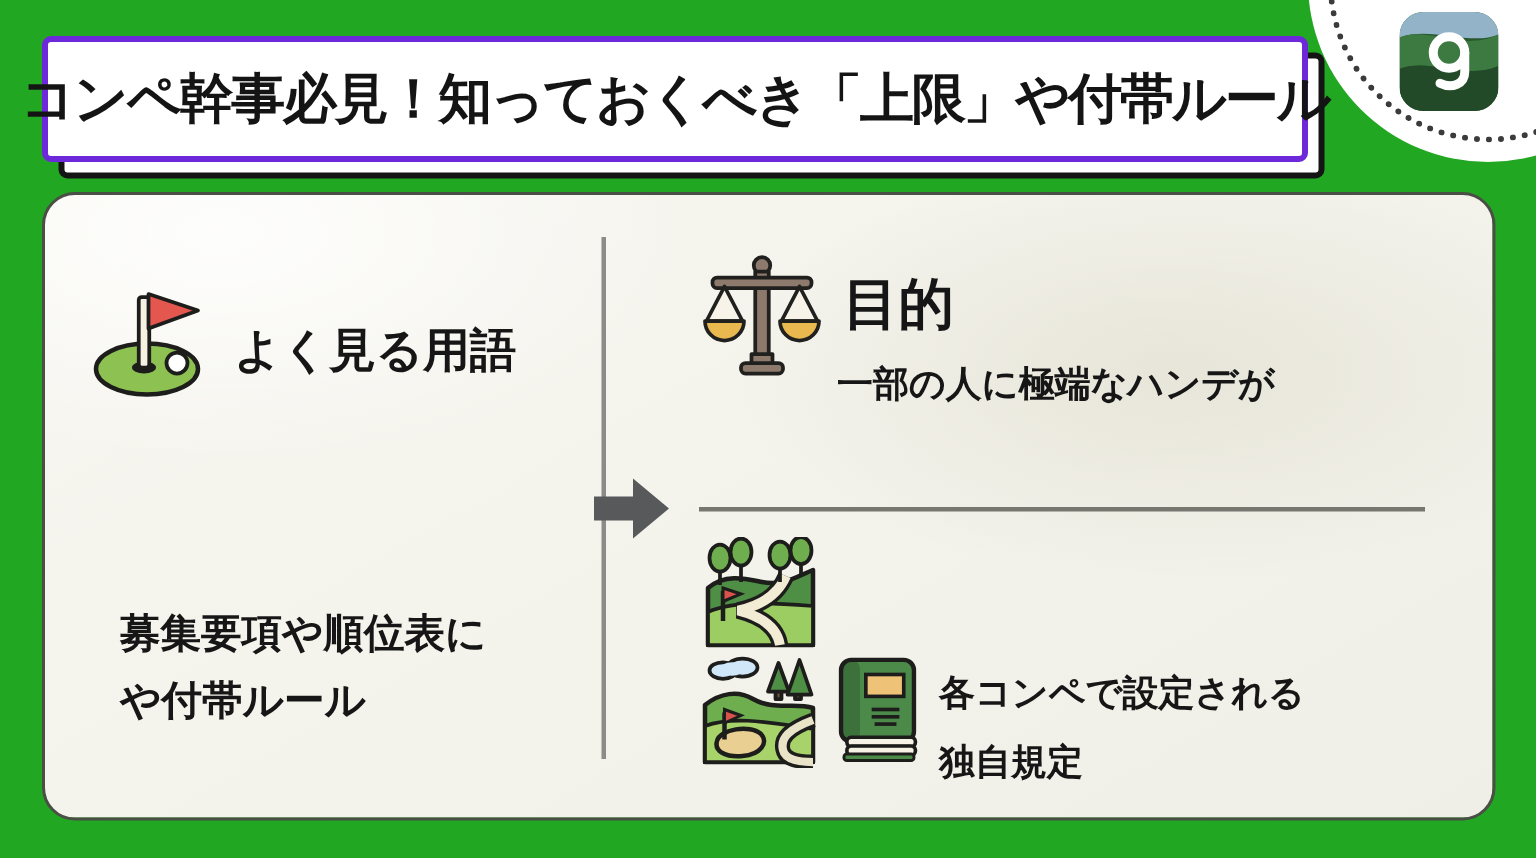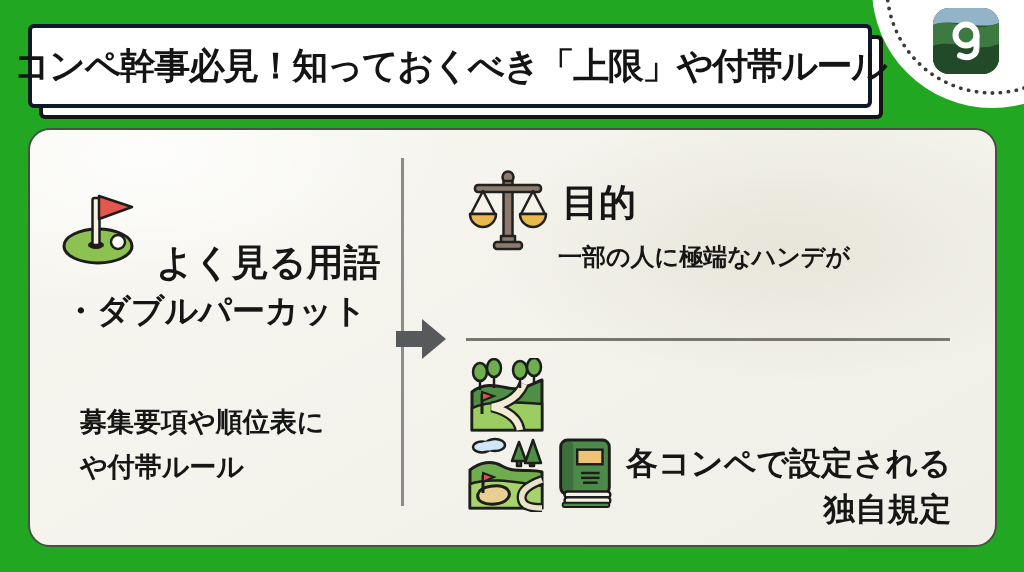--- a/index.html
+++ b/index.html
@@ -7,21 +7,21 @@
   body { font-family:"Liberation Sans","DejaVu Sans",sans-serif; }
 
   .canvas {
     position:relative; width:1024px; height:572px;
     background:#22a722; overflow:hidden;
   }
 
   
   .title-box {
     position:absolute; left:28px; top:24px; width:844px; height:84px;
-    background:#ffffff; border:4px solid #0f172a; border-radius:6px;
+    background:#ffffff; border:4px solid #6d28d9; border-radius:6px;
     box-shadow:11px 11px 0 -4px #ffffff, 11px 11px 0 0 #141414;
     display:flex; align-items:center; justify-content:center;
     z-index:3;
   }
   .title-box span {
     font-size:36px; font-weight:900; color:#141414; letter-spacing:-1.5px;
     white-space:nowrap;
   }
 
   .logo-circle {
@@ -42,21 +42,21 @@
       radial-gradient(520px 260px at 12% 6%, rgba(255,255,255,0.85), rgba(255,255,255,0) 60%),
       linear-gradient(150deg,#f7f6f0,#f0efe7);
     z-index:1;
   }
   .panel > * { position:absolute; }
 
   .jp { font-weight:700; color:#161616; white-space:nowrap; }
 
   
   .flag-icon     { left:30px;  top:56px;  width:82px; height:82px; }
-  .left-heading  { left:126px; top:108px;  font-size:37px; }
+  .left-heading  { left:126px; top:83px;  font-size:31px; }
   .bullet-list   { left:34px;  top:152px; }
   .bullet-item   { font-size:33px; font-weight:900; color:#161616; line-height:57px; white-space:nowrap; }
   .note          { left:50px;  top:270px; font-size:27px; line-height:45px; }
 
   .v-divider { left:371px; top:28px; width:3px; height:348px; background:#8b8b87; }
 
   .flow-arrow { left:366px; top:188px; width:50px; height:42px; }
   .arrow-body { position:absolute; left:0; top:13px; width:28px; height:16px; background:#58595b; }
   .arrow-head {
     position:absolute; left:26px; top:1px; width:0; height:0;
@@ -68,21 +68,21 @@
   .scale-icon       { left:438px; top:38px;  width:80px; height:92px; }
   .purpose-heading  { left:532px; top:48px;  font-size:37px; }
   .purpose-text     { left:528px; top:104px; font-size:24px; line-height:46px; }
 
   .h-divider { left:436px; top:208px; width:484px; height:3px; background:#77776f; }
 
   .course1-icon  { left:438px; top:228px; width:78px; height:76px; }
   .local-heading { left:528px; top:240px; font-size:35px; }
   .course2-icon  { left:436px; top:304px; width:80px; height:78px; }
   .book-icon     { left:526px; top:308px; width:58px; height:70px; }
-  .local-text    { left:596px; top:310px; font-size:32px; line-height:46px;text-align:right; }
+  .local-text    { left:596px; top:310px; font-size:24px; line-height:46px; }
 </style>
 </head>
 <body>
 
 <div class="canvas">
 
   <div class="title-box">
     <span>コンペ幹事必見！知っておくべき「上限」や付帯ルール</span>
   </div>
 
@@ -112,21 +112,20 @@
       <ellipse cx="38" cy="60" rx="34" ry="17" fill="#8dc152" stroke="#1d1d1b" stroke-width="3"></ellipse>
       <ellipse cx="36" cy="59" rx="8" ry="4" fill="#1d1d1b"></ellipse>
       <circle cx="58" cy="56" r="7" fill="#ffffff" stroke="#1d1d1b" stroke-width="2.5"></circle>
       <rect x="32.5" y="12" width="7" height="47" rx="2" fill="#f7f1e4" stroke="#1d1d1b" stroke-width="2.5"></rect>
       <polygon points="39,10 72,21 39,33" fill="#e4574f" stroke="#1d1d1b" stroke-width="2.5" stroke-linejoin="round"></polygon>
     </svg>
 
     <div class="jp left-heading">よく見る用語</div>
 
     <div class="bullet-list">
-      <div class="bullet-item">・ダブルパーカット</div>
     </div>
 
     <div class="jp note">
       <div>募集要項や順位表に</div>
       <div>や付帯ルール</div>
     </div>
 
     <div class="v-divider"></div>
 
     <div class="flow-arrow">

